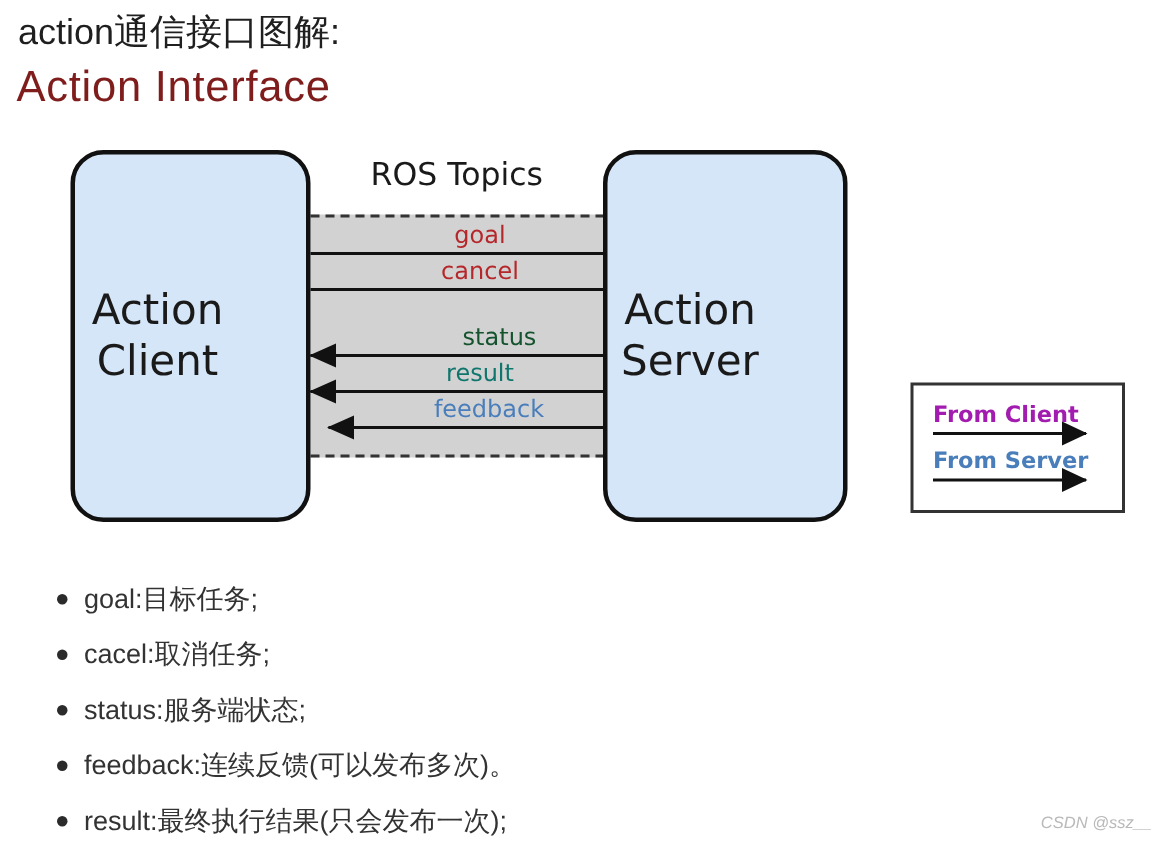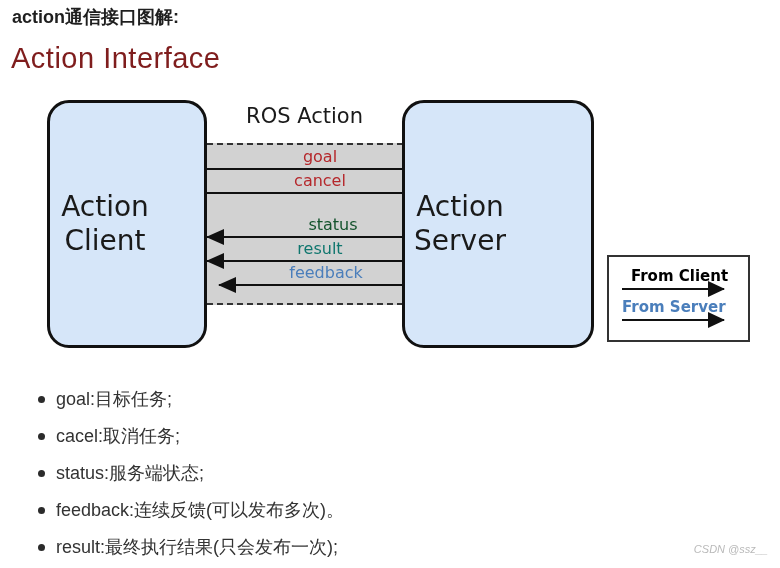--- a/index.html
+++ b/index.html
@@ -9,22 +9,22 @@
     width: 780px;
     height: 568px;
     background: #ffffff;
     overflow: hidden;
     font-family: "Liberation Sans", "DejaVu Sans", sans-serif;
   }
 
   .doc-title {
     position: absolute;
     left: 12px; top: 5px;
-    font-size: 18px;
-    font-weight: bold;
+    font-size: 24px;
+    font-weight: normal;
     color: #1f1f1f;
   }
 
   .section-heading {
     position: absolute;
     left: 11px; top: 42px;
     font-size: 29px;
     font-weight: 400;
     color: #7f1d1d;
     letter-spacing: 0.5px;
@@ -42,21 +42,21 @@
     align-items: center;
     justify-content: flex-start;
     text-align: center;
     font-family: "DejaVu Sans", "Liberation Sans", sans-serif;
     font-size: 28px;
     line-height: 1.2;
     color: #1a1a1a;
     z-index: 2;
   }
   .client-box { left: 47px;  width: 160px; }
-  .server-box { left: 402px; width: 192px; }
+  .server-box { left: 402px; width: 163px; }
   .node-label { width: 110px; }
 
   .topics-label {
     position: absolute;
     left: 207px; top: 104px; width: 195px;
     text-align: center;
     font-family: "DejaVu Sans", "Liberation Sans", sans-serif;
     font-size: 21px;
     color: #1a1a1a;
     z-index: 1;
@@ -159,21 +159,21 @@
   }
 </style>
 </head>
 <body>
 
 <div class="page">
 
   <div class="doc-title">action通信接口图解:</div>
   <div class="section-heading">Action Interface</div>
 
-  <div class="topics-label">ROS Action</div>
+  <div class="topics-label">ROS Topics</div>
 
   <div class="channel">
 
     <div class="arrow a-goal">
       <div class="arrow-label" style="color: rgb(181, 39, 43);">goal</div>
       <div class="arrow-line">
         <span class="head-right"></span>
       </div>
     </div>
 
@@ -209,21 +209,21 @@
 
   <div class="node-box client-box" style="background-color: rgb(214, 230, 249);">
     <div class="node-label">Action Client</div>
   </div>
 
   <div class="node-box server-box" style="background-color: rgb(214, 230, 249);">
     <div class="node-label">Action Server</div>
   </div>
 
   <div class="legend-box">
-    <div class="legend-label" style="color: #000000; text-align: center;">From Client</div>
+    <div class="legend-label" style="color: #a21caf;">From Client</div>
     <div class="legend-line">
       <span class="head-right"></span>
     </div>
     <div class="legend-label" style="color: rgb(74, 126, 187);">From Server</div>
     <div class="legend-line">
       <span class="head-right"></span>
     </div>
   </div>
 
   <ul class="bullet-list">

